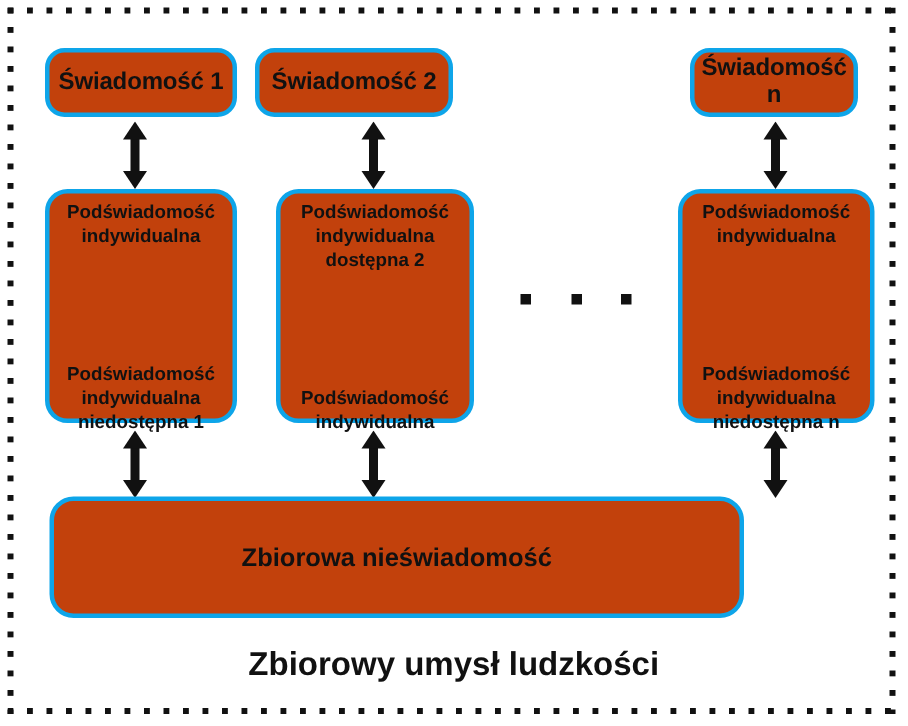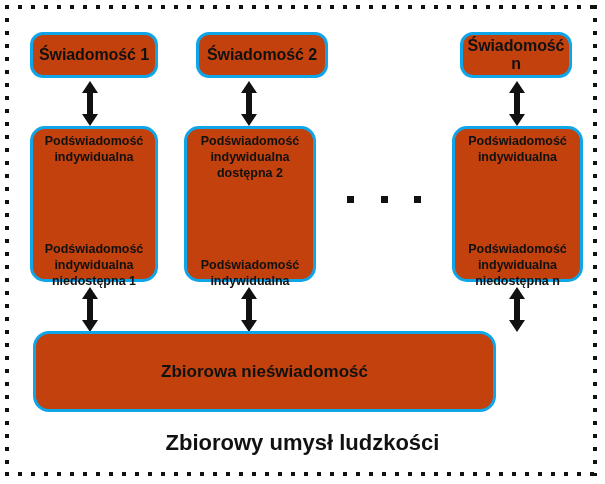--- a/index.html
+++ b/index.html
@@ -170,21 +170,21 @@
   </div>
 
   <div class="arrow" style="left:81px; top:287px;">
     <svg width="18" height="45" viewBox="0 0 18 45">
       <rect x="6" y="7" width="6" height="31" fill="#111"></rect>
       <polygon points="9,0 17,12 1,12" fill="#111"></polygon>
       <polygon points="9,45 17,33 1,33" fill="#111"></polygon>
     </svg>
   </div>
 
-  <div class="box conscious-box" style="left:196px; top:32px; width:132px; height:46px;">
+  <div class="box conscious-box" style="left:170px; top:32px; width:132px; height:46px;">
     <span>Świadomość 2</span>
   </div>
 
   <div class="arrow" style="left:240px; top:81px;">
     <svg width="18" height="45" viewBox="0 0 18 45">
       <rect x="6" y="7" width="6" height="31" fill="#111"></rect>
       <polygon points="9,0 17,12 1,12" fill="#111"></polygon>
       <polygon points="9,45 17,33 1,33" fill="#111"></polygon>
     </svg>
   </div>

